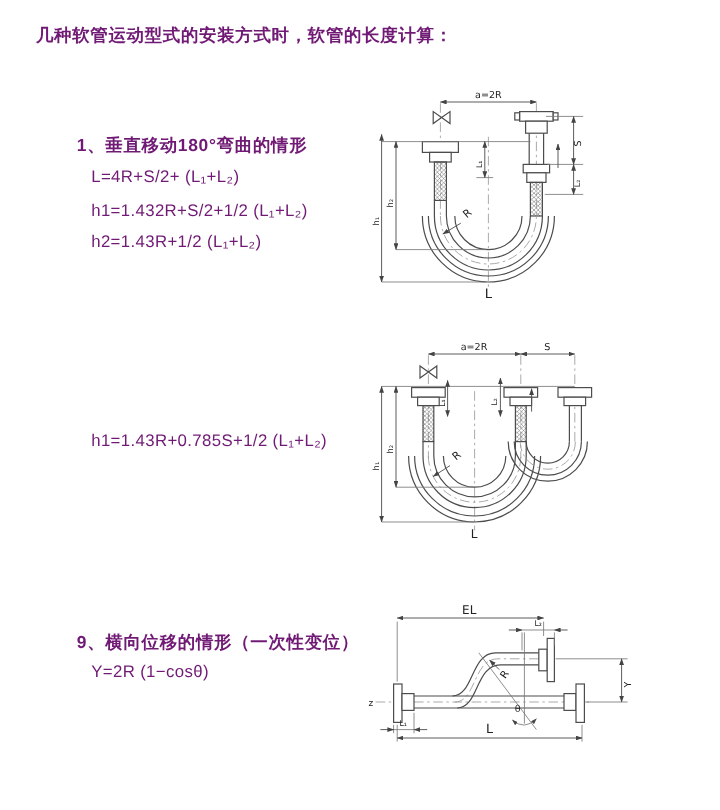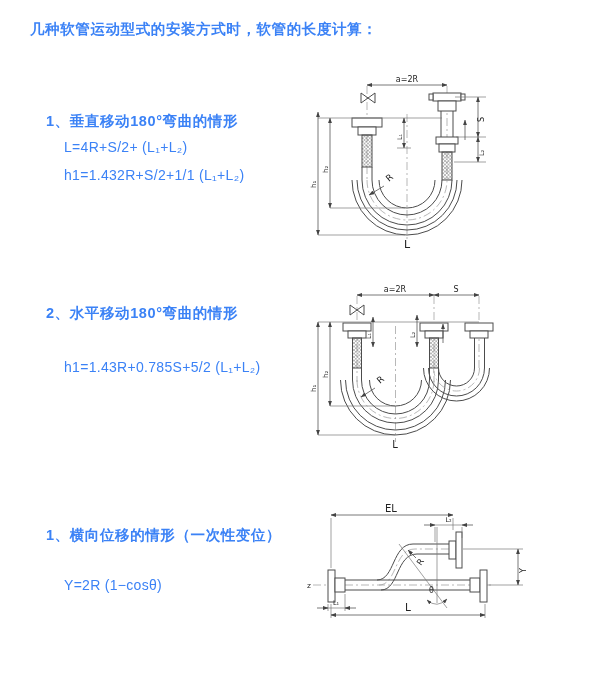--- a/index.html
+++ b/index.html
@@ -1,45 +1,45 @@
 <!DOCTYPE html>
 <html><head>
 <meta charset="utf-8">
 <style>
   html,body{margin:0;padding:0;background:#ffffff;}
   .page{position:relative;width:600px;height:675px;background:#ffffff;overflow:hidden;
         font-family:"Liberation Sans","DejaVu Sans",sans-serif;}
-  .t{position:absolute;white-space:nowrap;color:#3b82f6;}
+  .t{position:absolute;white-space:nowrap;color:#701a75;}
   .title{font-size:14.5px;font-weight:700;letter-spacing:.6px;}
-  .h{font-size:14.5px;font-weight:700;letter-spacing:.6px;}
-  .f{font-size:14px;font-weight:500;letter-spacing:.3px;}
+  .h{font-size:14.5px;font-weight:700;letter-spacing:.6px;margin-left:18px;}
+  .f{font-size:14px;font-weight:500;letter-spacing:.3px;margin-left:12px;}
   svg{position:absolute;overflow:visible;}
   svg .s{stroke:#4c4c4c;stroke-width:1;fill:none;}
   svg .sf{stroke:#4c4c4c;stroke-width:1;fill:#ffffff;}
   svg .th{stroke:#787878;stroke-width:.7;fill:none;}
   svg .cl{stroke:#9a9a9a;stroke-width:.7;fill:none;stroke-dasharray:8 3 2 3;}
   svg .dm{stroke:#555;stroke-width:.8;fill:none;}
   svg text{fill:#222;font-family:"DejaVu Sans","Liberation Sans",sans-serif;}
 </style>
 </head>
 <body>
 
 <div class="page">
 
   <div class="t title" style="left:30px;top:20px">几种软管运动型式的安装方式时，软管的长度计算：</div>
 
   <div class="t h" style="left:46px;top:112px">1、垂直移动180°弯曲的情形</div>
   <div class="t f" style="left:64px;top:139px">L=4R+S/2+ (L₁+L₂)</div>
-  <div class="t f" style="left:64px;top:167px">h1=1.432R+S/2+1/1 (L₁+L₂)</div>
-
-  <div class="t h" style="left:46px;top:304px">2、水平移动180°弯曲的情形</div>
-  <div class="t f" style="left:64px;top:359px">h1=1.43R+0.785S+5/2 (L₁+L₂)</div>
-
-  <div class="t h" style="left:46px;top:526px">1、横向位移的情形（一次性变位）</div>
-  <div class="t f" style="left:64px;top:577px">Y=2R (1−cosθ)</div>
+  <div class="t f" style="left:64px;top:167px">h1=1.432R+S/2+1/2 (L₁+L₂)</div>
+  <div class="t f" style="left:64px;top:193px">h2=1.43R+1/2 (L₁+L₂)</div>
+
+  <div class="t f" style="left:64px;top:359px">h1=1.43R+0.785S+1/2 (L₁+L₂)</div>
+
+  <div class="t h" style="left:46px;top:526px">9、横向位移的情形（一次性变位）</div>
+  <div class="t f" style="left:64px;top:551px">Y=2R (1−cosθ)</div>
 
   <svg style="left:305px;top:70px" width="295" height="195" viewBox="0 0 295 195">
     <defs>
       <marker id="a1" markerWidth="7" markerHeight="5" refX="6.5" refY="2.5" orient="auto-start-reverse">
         <path d="M0 0 L7 2.5 L0 5 Z" fill="#444"></path>
       </marker>
       <pattern id="b1" width="3.5" height="3.5" patternUnits="userSpaceOnUse">
         <path d="M0 3.5 L3.5 0 M0 0 L3.5 3.5" stroke="#7a7a7a" stroke-width=".5"></path>
       </pattern>
     </defs>

